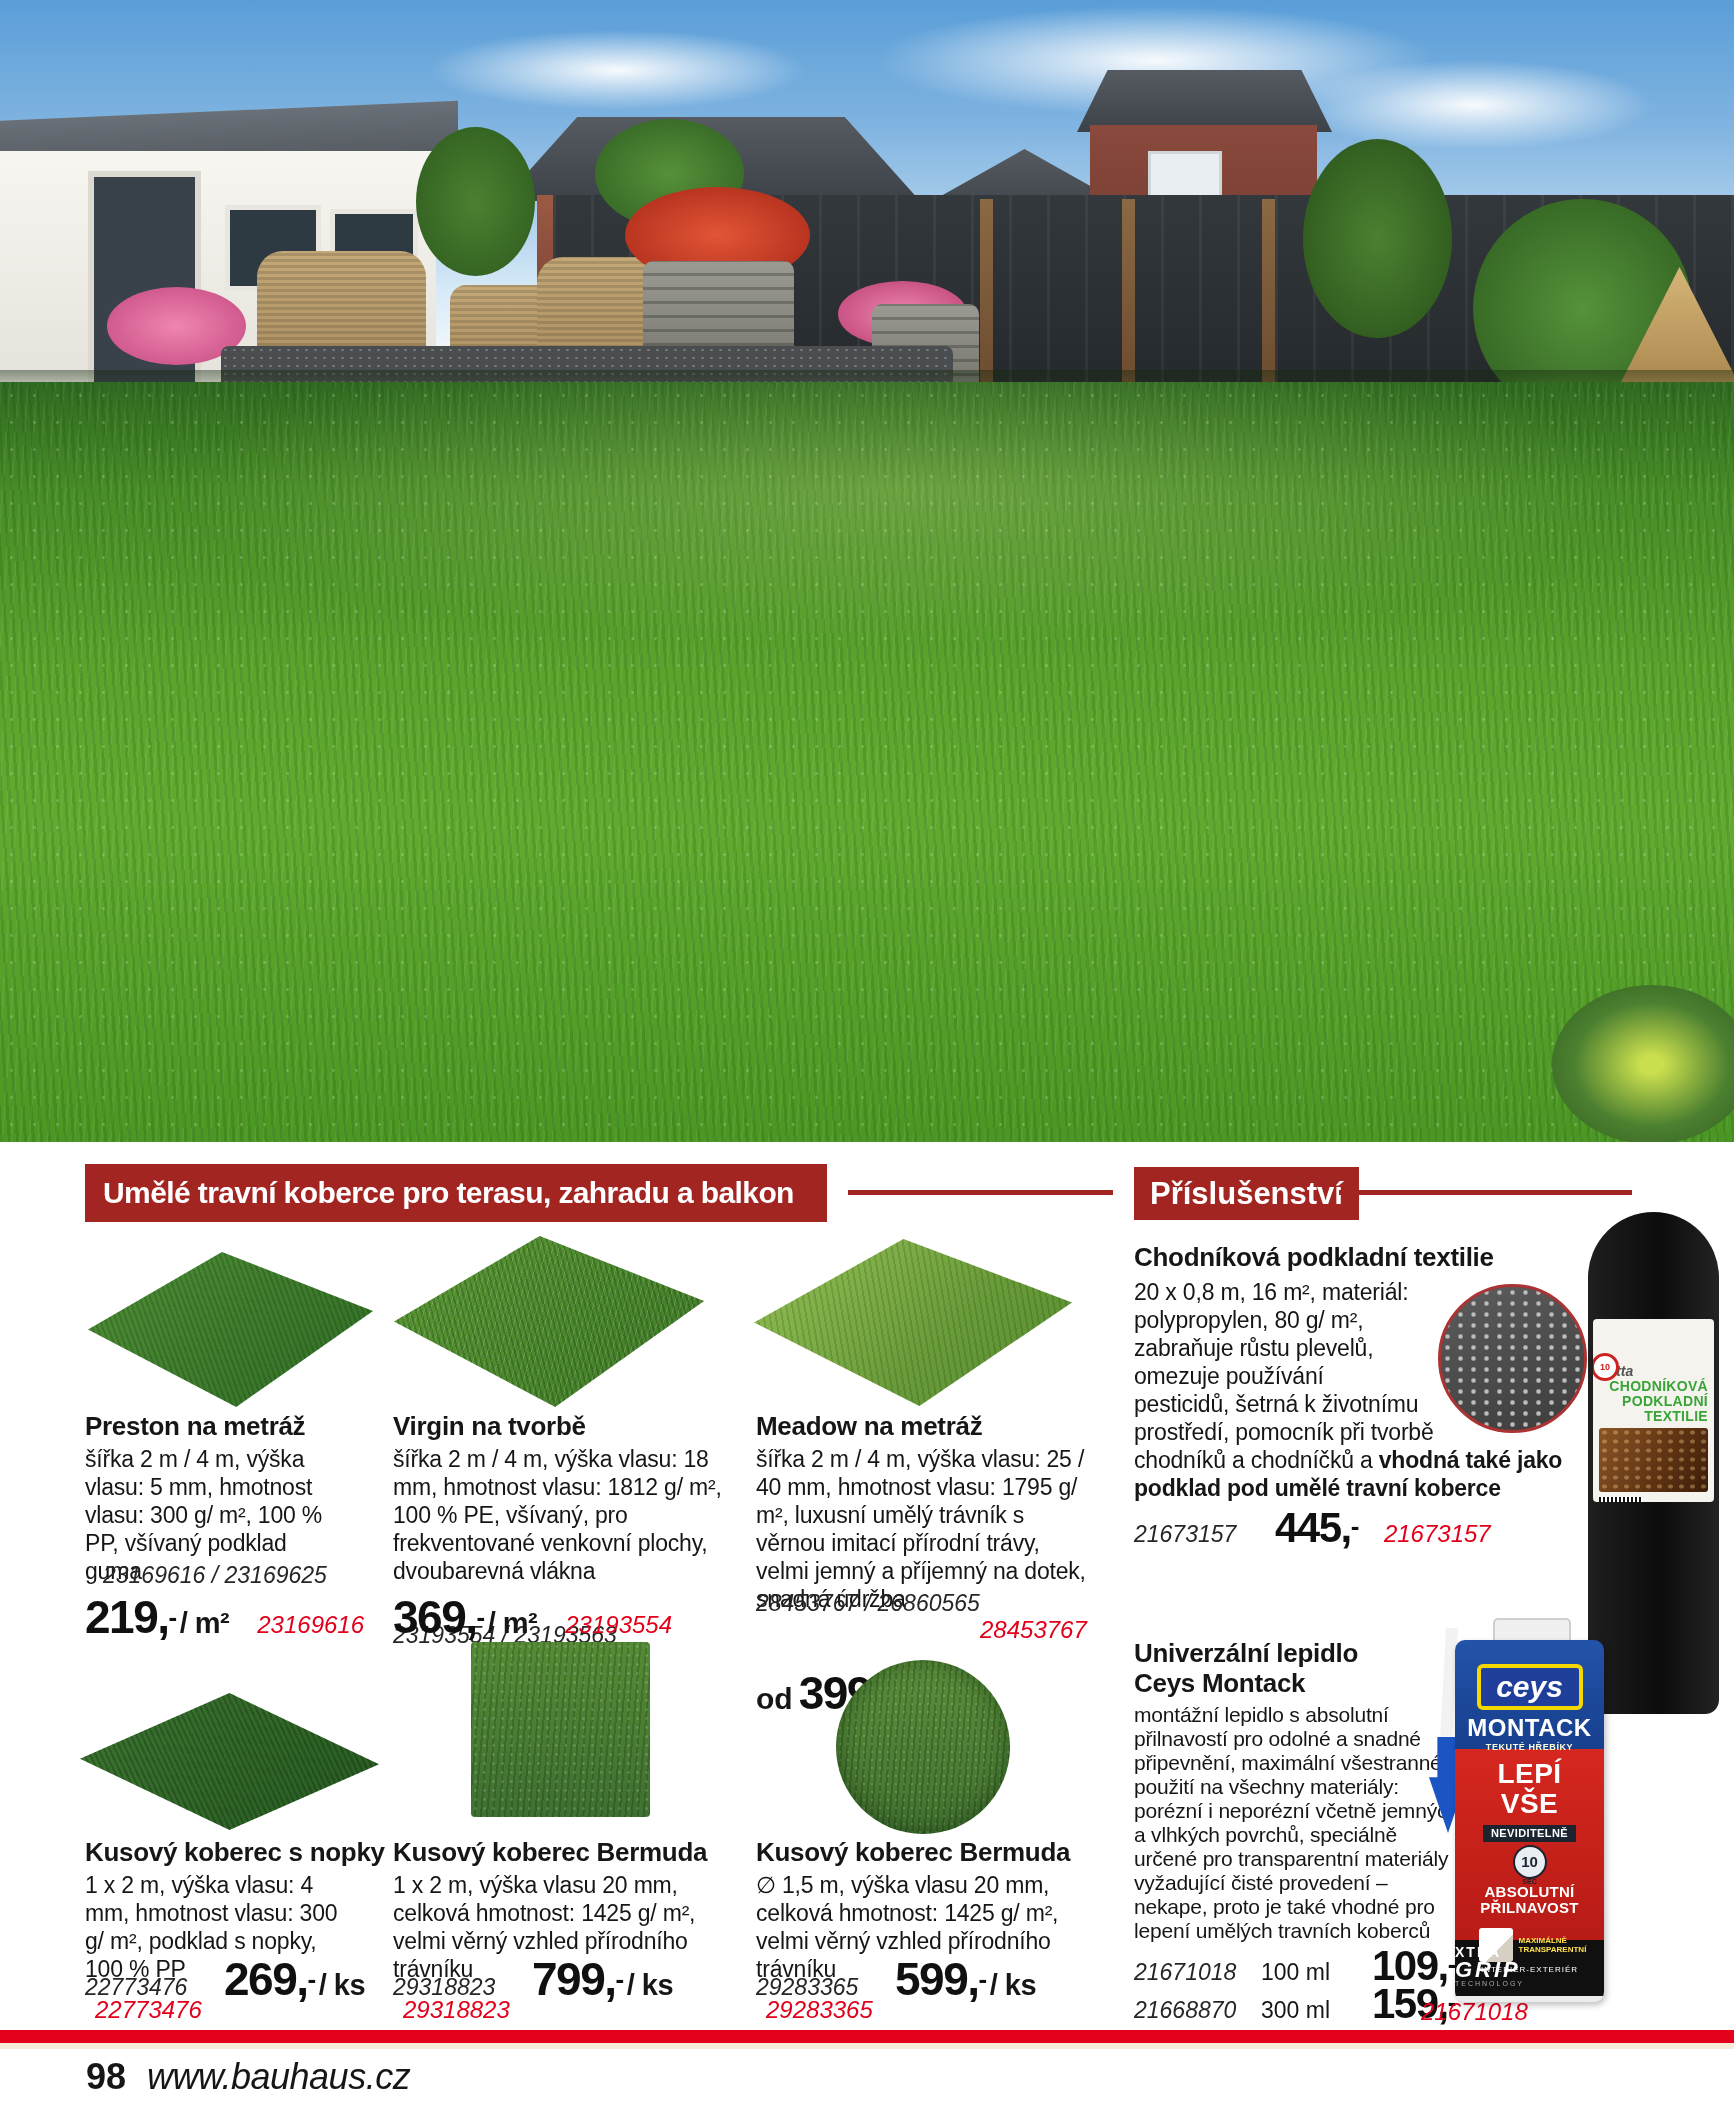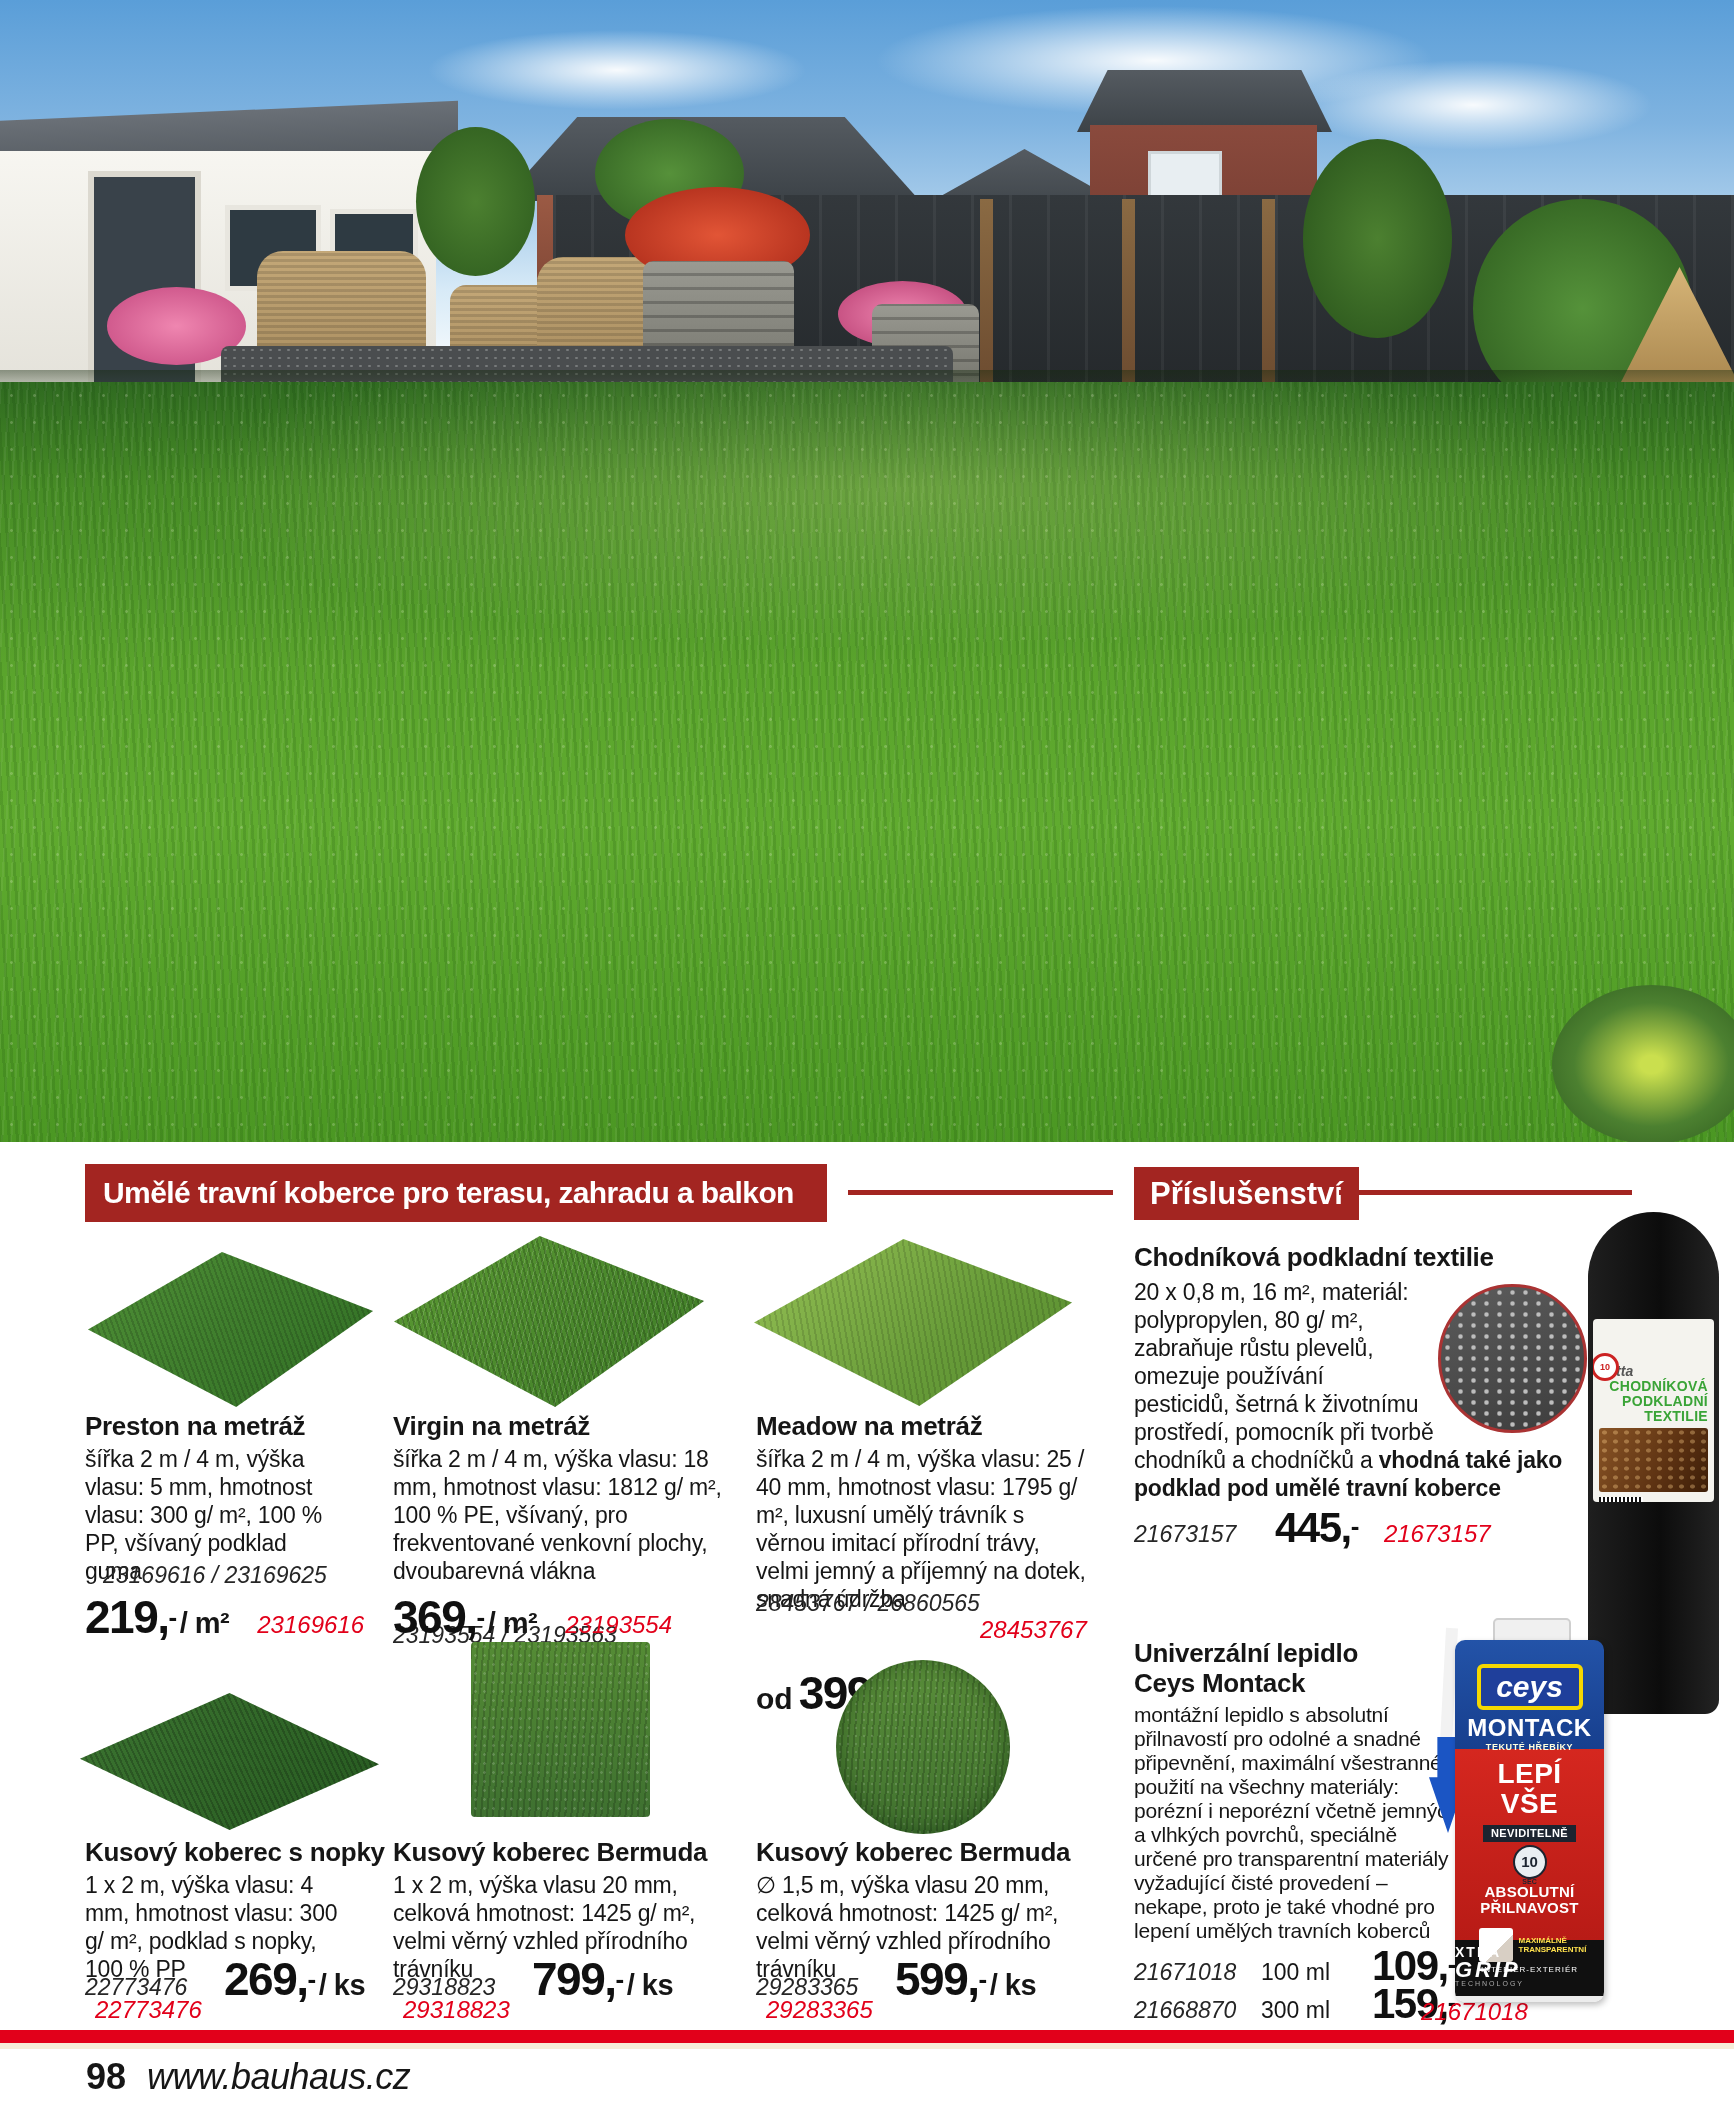--- a/index.html
+++ b/index.html
@@ -213,21 +213,21 @@
 <div class="abs p-title" style="left:85px;top:1411px;">Preston na metráž</div>
 <div class="abs p-desc" style="left:85px;top:1445px;width:257px;">šířka 2 m / 4 m, výška vlasu: 5 mm, hmotnost vlasu: 300 g/ m², 100 % PP, všívaný podklad guma</div>
 <div class="abs p-art" style="left:103px;top:1562px;">23169616 / 23169625</div>
 <div class="abs price-row" style="left:85px;top:1590px;">
   <span class="price"><span>219,</span><span class="dash">-</span></span>
   <span class="unit">/ m²</span>
   <span class="red-art" style="margin-left:28px;">23169616</span>
 </div>
 
 <div class="abs sw-r1 sw-virgin" style="left:394px;top:1236px;width:310px;height:171px;"></div>
-<div class="abs p-title" style="left:393px;top:1411px;">Virgin na metráž</div>
+<div class="abs p-title" style="left:393px;top:1411px;">Virgin na tvorbě</div>
 <div class="abs p-desc" style="left:393px;top:1445px;width:330px;">šířka 2 m / 4 m, výška vlasu: 18 mm, hmotnost vlasu: 1812 g/ m², 100 % PE, všívaný, pro frekventované venkovní plochy, dvoubarevná vlákna</div>
 <div class="abs p-art" style="left:393px;top:1622px;">23193554 / 23193563</div>
 <div class="abs price-row" style="left:393px;top:1590px;">
   <span class="price"><span>369,</span><span class="dash">-</span></span>
   <span class="unit">/ m²</span>
   <span class="red-art" style="margin-left:28px;">23193554</span>
 </div>
 
 <div class="abs sw-r1 sw-meadow" style="left:754px;top:1239px;width:318px;height:167px;"></div>
 <div class="abs p-title" style="left:756px;top:1411px;">Meadow na metráž</div>

